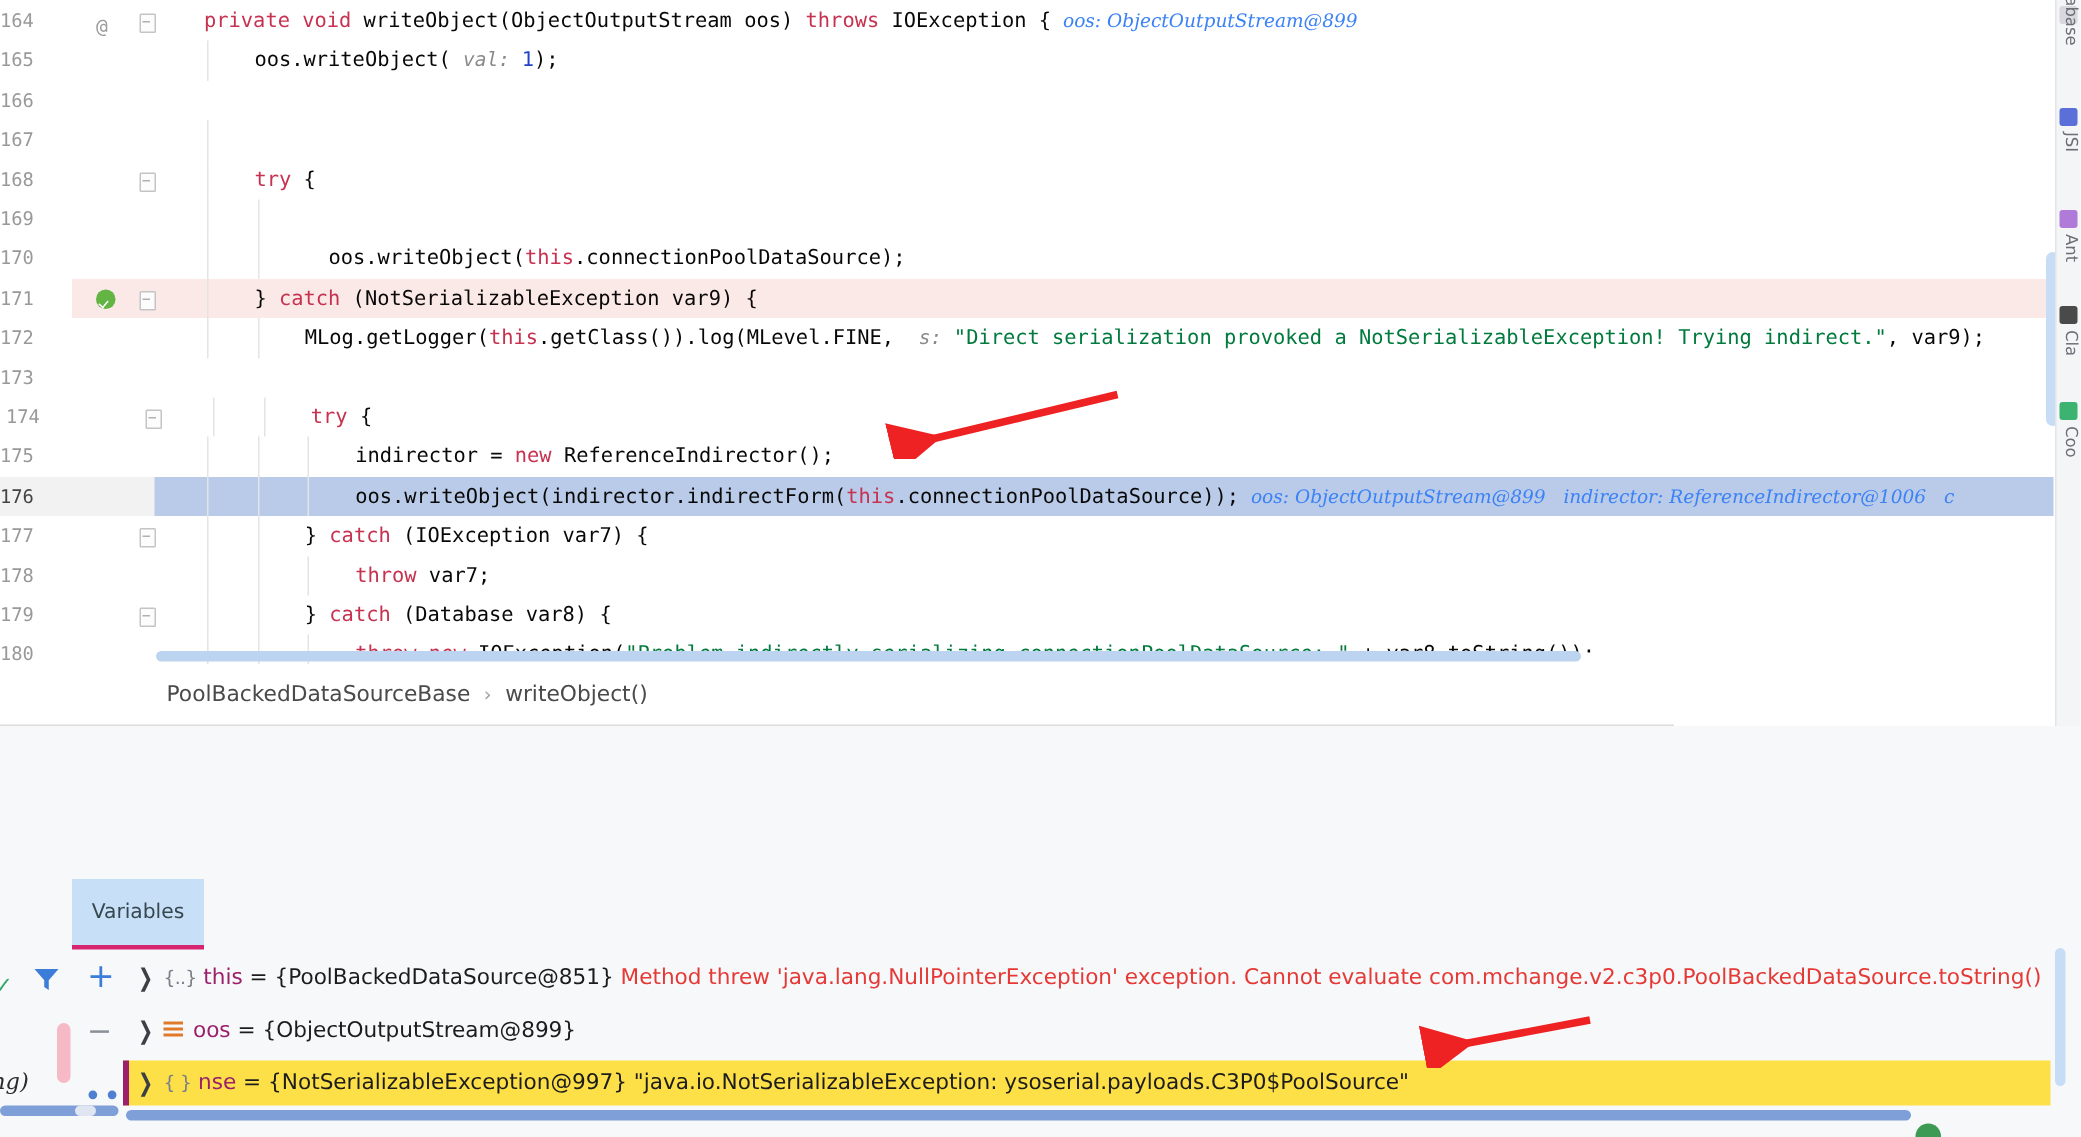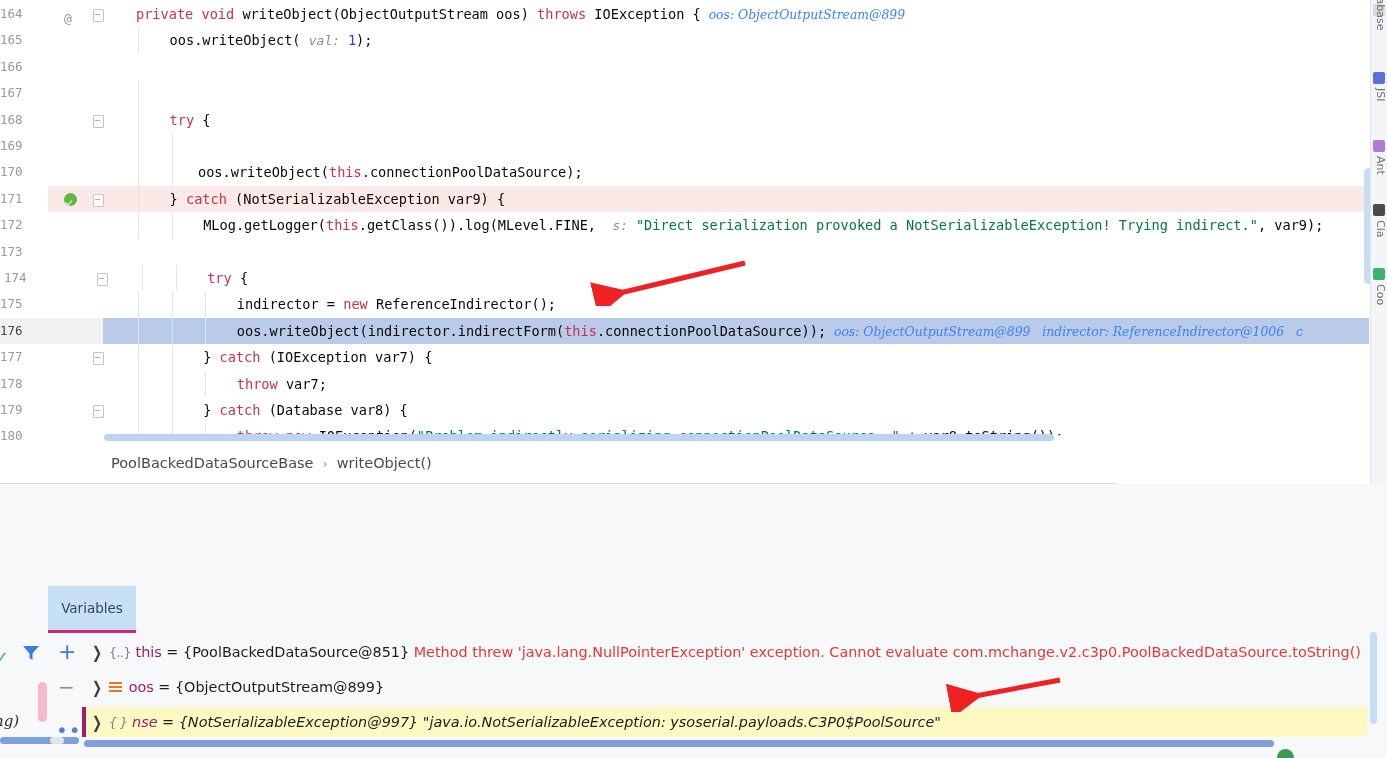--- a/index.html
+++ b/index.html
@@ -63,21 +63,21 @@
   #pink-bar{position:absolute;left:38px;top:682px;width:9px;height:40px;background:#f6b9c6;border-radius:5px;}
   #leftover-text{position:absolute;left:-6px;top:712px;color:#2b2b2b;font-size:15px;font-style:italic;
      font-family:"DejaVu Serif","Liberation Serif",serif;}
   #bl-scroll-track{position:absolute;left:0;top:737px;width:79px;height:7px;background:#7f9fd8;border-radius:4px;}
   #bl-scroll-thumb{position:absolute;left:50px;top:737px;width:14px;height:7px;background:#dfe6f2;border-radius:4px;}
   #check-left{position:absolute;left:-4px;top:648px;color:#2fa86a;font-size:15px;}
 
   
   .var-row{position:absolute;left:82px;height:30px;line-height:30px;white-space:nowrap;
       font-size:14.4px;color:#1c1c1c;}
-  .var-row.sel{background:#fef9c3;left:82px;right:20px;font-style:italic;}
+  .var-row.sel{background:#fde047;left:82px;right:20px;}
   .var-row.sel:before{content:"";position:absolute;left:0;top:0;width:4px;height:30px;background:#9b1f6b;}
   .chev{display:inline-block;color:#3c3f43;font-size:12px;margin:0 7px 0 10px;transform:scaleY(1.35);}
   .brace{color:#7a7f87;font-size:12.5px;letter-spacing:-.5px;}
   .vname{color:#9b1f6b;}
   .veq{color:#1c1c1c;}
   .vval{color:#1c1c1c;}
   .verr{color:#e53935;}
   .oos-icon{display:inline-block;width:13px;height:12px;position:relative;vertical-align:-1px;margin-right:2px;}
   .oos-icon i{position:absolute;left:0;height:2px;background:#e07a2a;width:13px;}
 
@@ -99,21 +99,21 @@
 <body>
 
 <div id="editor">
   <div id="code-lines">
       <div class="code-line" style="position: absolute; left: 0px; right: 0px; top: 1px;"><div class="ln">164</div><div class="at-sign" style="left: 64px; top: 5px;">@</div><div class="fold" style="left: 93px; top: 8px;"></div><div class="code-txt" style="left: 136px;"><span class="kw">private </span><span class="kw">void </span><span>writeObject(ObjectOutputStream oos) </span><span class="kw">throws </span><span>IOException {</span><span class="hint">  oos: ObjectOutputStream@899</span></div></div>
       <div class="code-line" style="position: absolute; left: 0px; right: 0px; top: 27.4px;"><div class="vline" style="left: 138px;"></div><div class="ln">165</div><div class="code-txt" style="left: 169.6px;"><span>oos.writeObject( </span><span class="pname">val: </span><span class="num">1</span><span>);</span></div></div>
       <div class="code-line" style="position: absolute; left: 0px; right: 0px; top: 53.8px; padding-left: 42px;"><div class="ln">166</div><div class="code-txt" style="left: 136px;"></div></div>
       <div class="code-line" style="position: absolute; left: 0px; right: 0px; top: 80.2px;"><div class="vline" style="left: 138px;"></div><div class="ln">167</div></div>
       <div class="code-line" style="position: absolute; left: 0px; right: 0px; top: 106.6px;"><div class="vline" style="left: 138px;"></div><div class="ln">168</div><div class="fold" style="left: 93px; top: 8px;"></div><div class="code-txt" style="left: 169.6px;"><span class="kw">try</span><span> {</span></div></div>
       <div class="code-line" style="position: absolute; left: 0px; right: 0px; top: 133px;"><div class="vline" style="left: 138px;"></div><div class="vline" style="left: 171.6px;"></div><div class="ln">169</div></div>
-      <div class="code-line" style="position: absolute; left: 0px; right: 0px; top: 159.4px;"><div class="vline" style="left: 138px;"></div><div class="vline" style="left: 171.6px;"></div><div class="ln">170</div><div class="code-txt" style="left: 198px;"><span>oos.writeObject(</span><span class="kw">this</span><span>.connectionPoolDataSource);</span></div></div>
+      <div class="code-line" style="position: absolute; left: 0px; right: 0px; top: 159.4px;"><div class="vline" style="left: 138px;"></div><div class="vline" style="left: 171.6px;"></div><div class="ln">170</div><div class="code-txt" style="left: 219px;"><span>oos.writeObject(</span><span class="kw">this</span><span>.connectionPoolDataSource);</span></div></div>
       <div class="code-line" style="position: absolute; left: 0px; right: 0px; top: 185.8px;"><div class="row-err"></div><div class="vline" style="left: 138px;"></div><div class="ln">171</div><div class="bp-ok" style="left: 64px; top: 7px;"></div><div class="fold" style="left: 93px; top: 8px;"></div><div class="code-txt" style="left: 169.6px;"><span>} </span><span class="kw">catch </span><span>(NotSerializableException var9) {</span></div></div>
       <div class="code-line" style="position: absolute; left: 0px; right: 0px; top: 212.2px;"><div class="vline" style="left: 138px;"></div><div class="vline" style="left: 171.6px;"></div><div class="ln">172</div><div class="code-txt" style="left: 203.2px;"><span>MLog.getLogger(</span><span class="kw">this</span><span>.getClass()).log(MLevel.FINE,  </span><span class="pname">s: </span><span class="str">"Direct serialization provoked a NotSerializableException! Trying indirect."</span><span>, var9);</span></div></div>
       <div class="code-line" style="position: absolute; left: 0px; right: 0px; top: 238.6px;"><div class="ln">173</div><div class="code-txt" style="left: 136px;"></div></div>
       <div class="code-line" style="position: absolute; left: 4px; right: 0px; top: 265px;"><div class="vline" style="left: 138px;"></div><div class="vline" style="left: 171.6px;"></div><div class="ln">174</div><div class="fold" style="left: 93px; top: 8px;"></div><div class="code-txt" style="left: 203.2px;"><span class="kw">try</span><span> {</span></div></div>
       <div class="code-line" style="position: absolute; left: 0px; right: 0px; top: 291.4px;"><div class="vline" style="left: 138px;"></div><div class="vline" style="left: 171.6px;"></div><div class="vline" style="left: 205.2px;"></div><div class="ln">175</div><div class="code-txt" style="left: 236.8px;"><span>indirector = </span><span class="kw">new </span><span>ReferenceIndirector();</span></div></div>
       <div class="code-line" style="position: absolute; left: 0px; right: 0px; top: 317.8px;"><div class="row-selbg"></div><div class="row-sel"></div><div class="vline" style="left: 138px;"></div><div class="vline" style="left: 171.6px;"></div><div class="vline" style="left: 205.2px;"></div><div class="ln cur">176</div><div class="code-txt" style="left: 236.8px;"><span>oos.writeObject(indirector.indirectForm(</span><span class="kw">this</span><span>.connectionPoolDataSource));</span><span class="hint">  oos: ObjectOutputStream@899   indirector: ReferenceIndirector@1006   c</span></div></div>
       <div class="code-line" style="position: absolute; left: 0px; right: 0px; top: 344.2px;"><div class="vline" style="left: 138px;"></div><div class="vline" style="left: 171.6px;"></div><div class="ln">177</div><div class="fold" style="left: 93px; top: 8px;"></div><div class="code-txt" style="left: 203.2px;"><span>} </span><span class="kw">catch </span><span>(IOException var7) {</span></div></div>
       <div class="code-line" style="position: absolute; left: 0px; right: 0px; top: 370.6px;"><div class="vline" style="left: 138px;"></div><div class="vline" style="left: 171.6px;"></div><div class="vline" style="left: 205.2px;"></div><div class="ln">178</div><div class="code-txt" style="left: 236.8px;"><span class="kw">throw </span><span>var7;</span></div></div>
       <div class="code-line" style="position: absolute; left: 0px; right: 0px; top: 397px;"><div class="vline" style="left: 138px;"></div><div class="vline" style="left: 171.6px;"></div><div class="ln">179</div><div class="fold" style="left: 93px; top: 8px;"></div><div class="code-txt" style="left: 203.2px;"><span>} </span><span class="kw">catch </span><span>(Database var8) {</span></div></div>
       <div class="code-line" style="position: absolute; left: 0px; right: 0px; top: 423.4px;"><div class="vline" style="left: 138px;"></div><div class="vline" style="left: 171.6px;"></div><div class="vline" style="left: 205.2px;"></div><div class="ln">180</div><div class="code-txt" style="left: 236.8px; clip-path: inset(0px 0px 55%);"><span class="kw">throw new </span><span>IOException(</span><span class="str">"Problem indirectly serializing connectionPoolDataSource: "</span><span> + var8.toString());</span></div></div>

